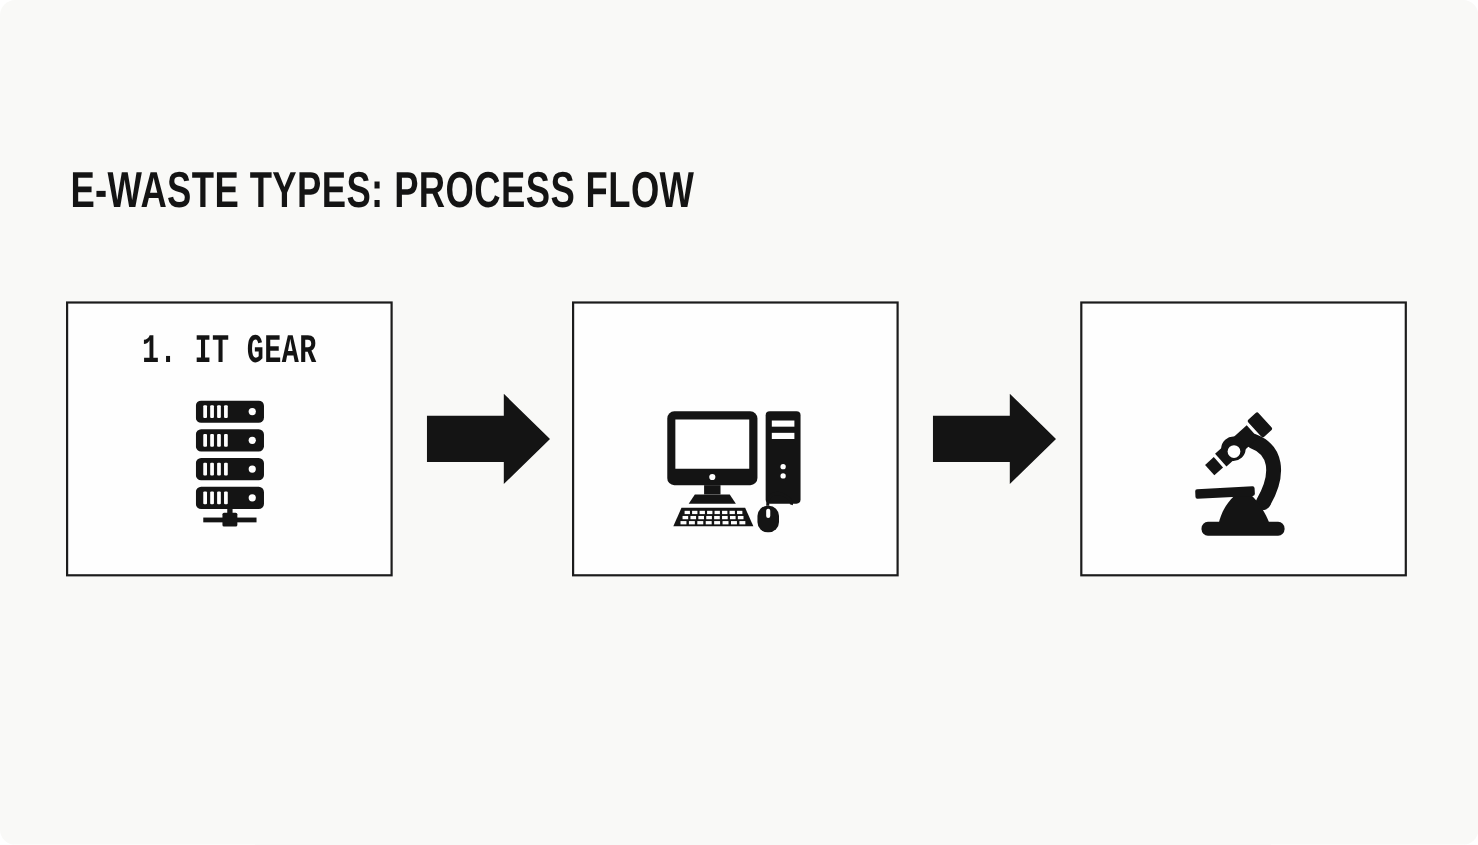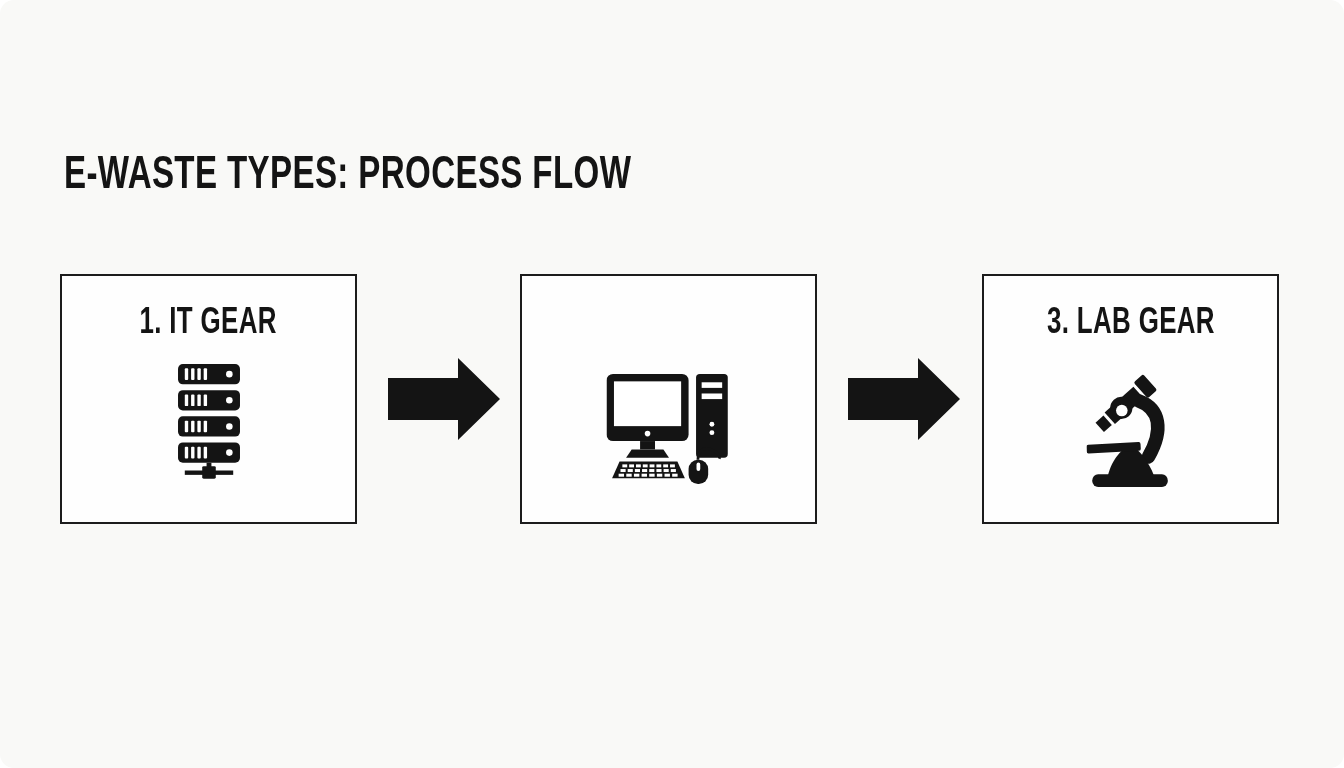--- a/index.html
+++ b/index.html
@@ -44,20 +44,21 @@
   .box-2 { left: 520px; }
   .box-3 { left: 982px; }
 
   .label-row {
     position: absolute;
     top: 26px;
     left: 0;
     width: 100%;
     display: flex;
     justify-content: center;
+    font-family: Liberation Mono, monospace;
   }
   .step-label {
     font-size: 37px;
     font-weight: 700;
     line-height: 1;
     color: #141414;
     letter-spacing: 0.5px;
     white-space: nowrap;
     transform: scaleX(0.70);
     transform-origin: 50% 50%;
@@ -198,23 +199,20 @@
         </g>
       </svg>
     </div>
   </div>
 
   <svg class="flow-arrow arrow-2" viewBox="0 0 112 82" aria-hidden="true">
     <polygon class="ink" fill="#141414" points="0,20 70,20 70,0 112,41 70,82 70,62 0,62"></polygon>
   </svg>
 
   <div class="step-box box-3">
-    <div class="label-row">
-      <span class="step-label">3. LAB GEAR</span>
-    </div>
     <div class="icon-slot icon-microscope">
       <svg width="89" height="128" viewBox="0 0 92 132" aria-hidden="true">
         <g class="ink" fill="#141414">
 
           <path d="M54 40 C76 48 80 70 64 98" fill="none" stroke="#141414" stroke-width="14" stroke-linecap="round"></path>
 
           <path d="M22 118 C26 100 38 88 46 86 C54 90 64 102 70 118 Z"></path>
 
           <rect x="6" y="116" width="78" height="13" rx="6"></rect>
 

